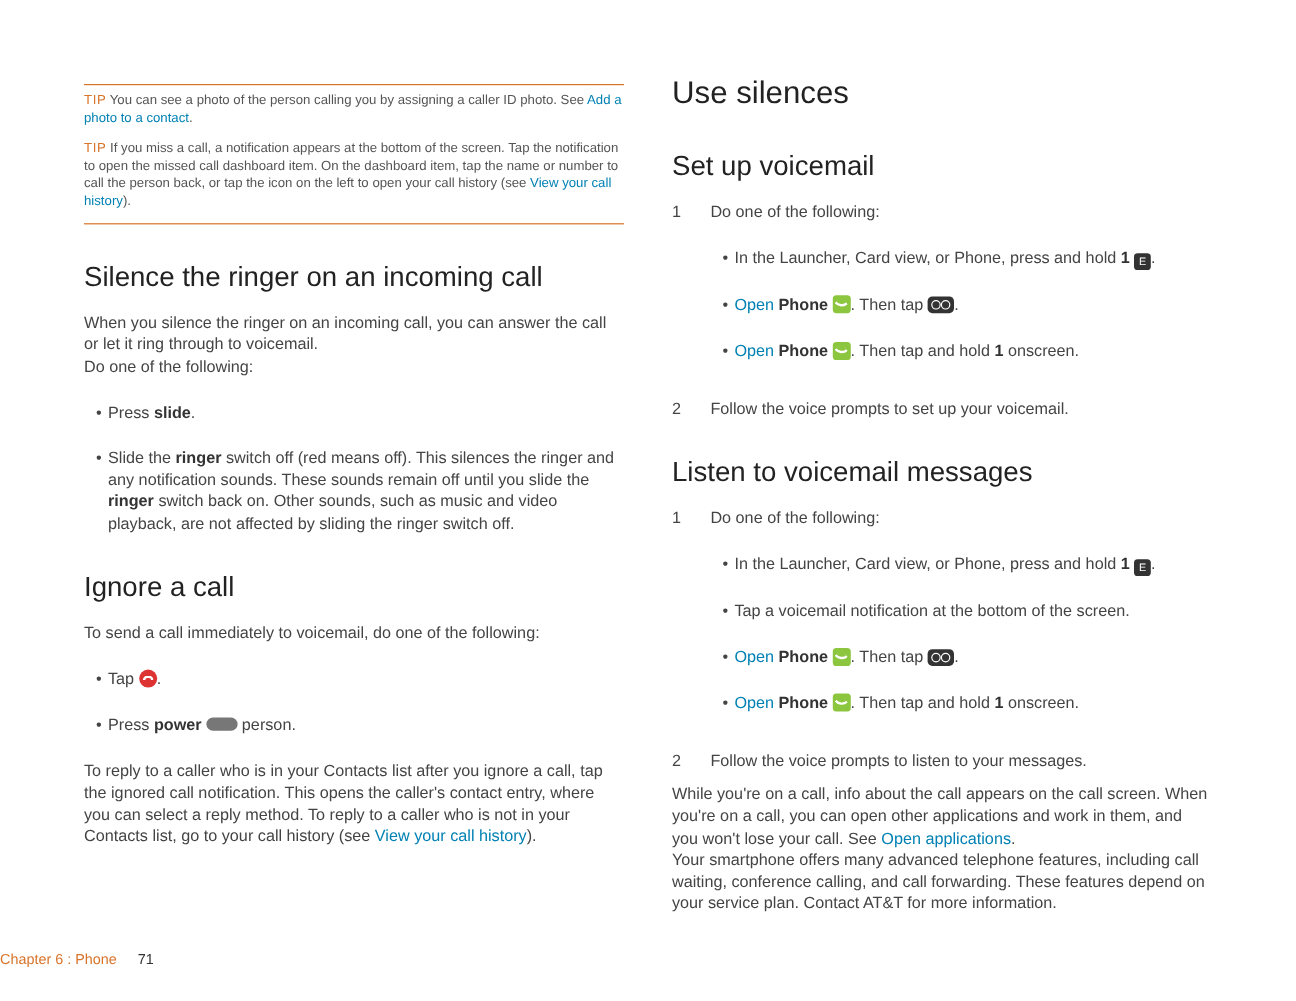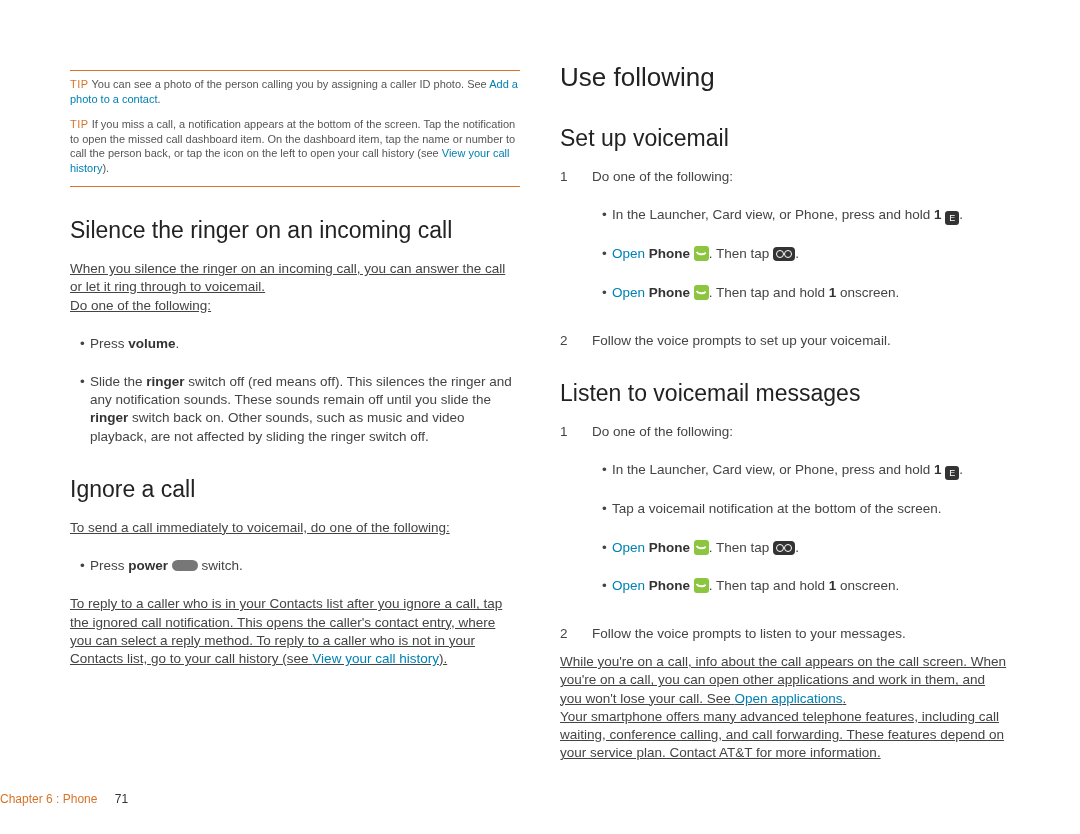--- a/index.html
+++ b/index.html
@@ -52,21 +52,20 @@
     margin: 0 0 24px 0;
   }
   h2 {
     font-size: 23px;
     font-weight: 400;
     color: #222;
     margin: 28px 0 14px 0;
   }
   p {
     margin: 0 0;
-    text-decoration: underline;
   }
   ul.bul {
     list-style: none;
     padding: 0 0 0 10px;
     margin: 10px 0;
   }
   ul.bul > li {
     position: relative;
     padding-left: 10px;
     margin: 20px 0;
@@ -207,41 +206,44 @@
       <span class="tip-label">TIP</span>
       <span>If you miss a call, a notification appears at the bottom of the screen. Tap the notification to open the missed call dashboard item. On the dashboard item, tap the name or number to call the person back, or tap the icon on the left to open your call history (see </span><span class="link">View your call history</span><span>).</span>
     </div>
     <hr class="tip-sep">
 
     <h2>Silence the ringer on an incoming call</h2>
     <p>When you silence the ringer on an incoming call, you can answer the call or let it ring through to voicemail.</p>
     <p>Do one of the following:</p>
     <ul class="bul">
       <li>
-        <span>Press </span><b>volume</b><span>.</span>
+        <span>Press </span><b>slide</b><span>.</span>
       </li>
       <li>
         <span>Slide the </span><b>ringer</b><span> switch off (red means off). This silences the ringer and any notification sounds. These sounds remain off until you slide the </span><b>ringer</b><span> switch back on. Other sounds, such as music and video playback, are not affected by sliding the ringer switch off.</span>
       </li>
     </ul>
 
     <h2>Ignore a call</h2>
     <p>To send a call immediately to voicemail, do one of the following:</p>
     <ul class="bul">
       <li>
-        <span>Press </span><b>power</b> <span class="icon-pill"></span><span> switch.</span>
+        <span>Tap </span><span class="icon-hangup"></span><span>.</span>
+      </li>
+      <li>
+        <span>Press </span><b>power</b> <span class="icon-pill"></span><span> person.</span>
       </li>
     </ul>
     <p>
       <span>To reply to a caller who is in your Contacts list after you ignore a call, tap the ignored call notification. This opens the caller's contact entry, where you can select a reply method. To reply to a caller who is not in your Contacts list, go to your call history (see </span><span class="link">View your call history</span><span>).</span>
     </p>
   </div>
 
   <div class="col">
-    <h1>Use following</h1>
+    <h1>Use silences</h1>
 
     <h2>Set up voicemail</h2>
     <div class="numrow">
       <div class="n">1</div>
       <div class="c">
         <span>Do one of the following:</span>
         <ul class="bul">
           <li>
             <span>In the Launcher, Card view, or Phone, press and hold </span><b>1</b><span> </span><span class="icon-key">E</span><span>.</span>
           </li>

